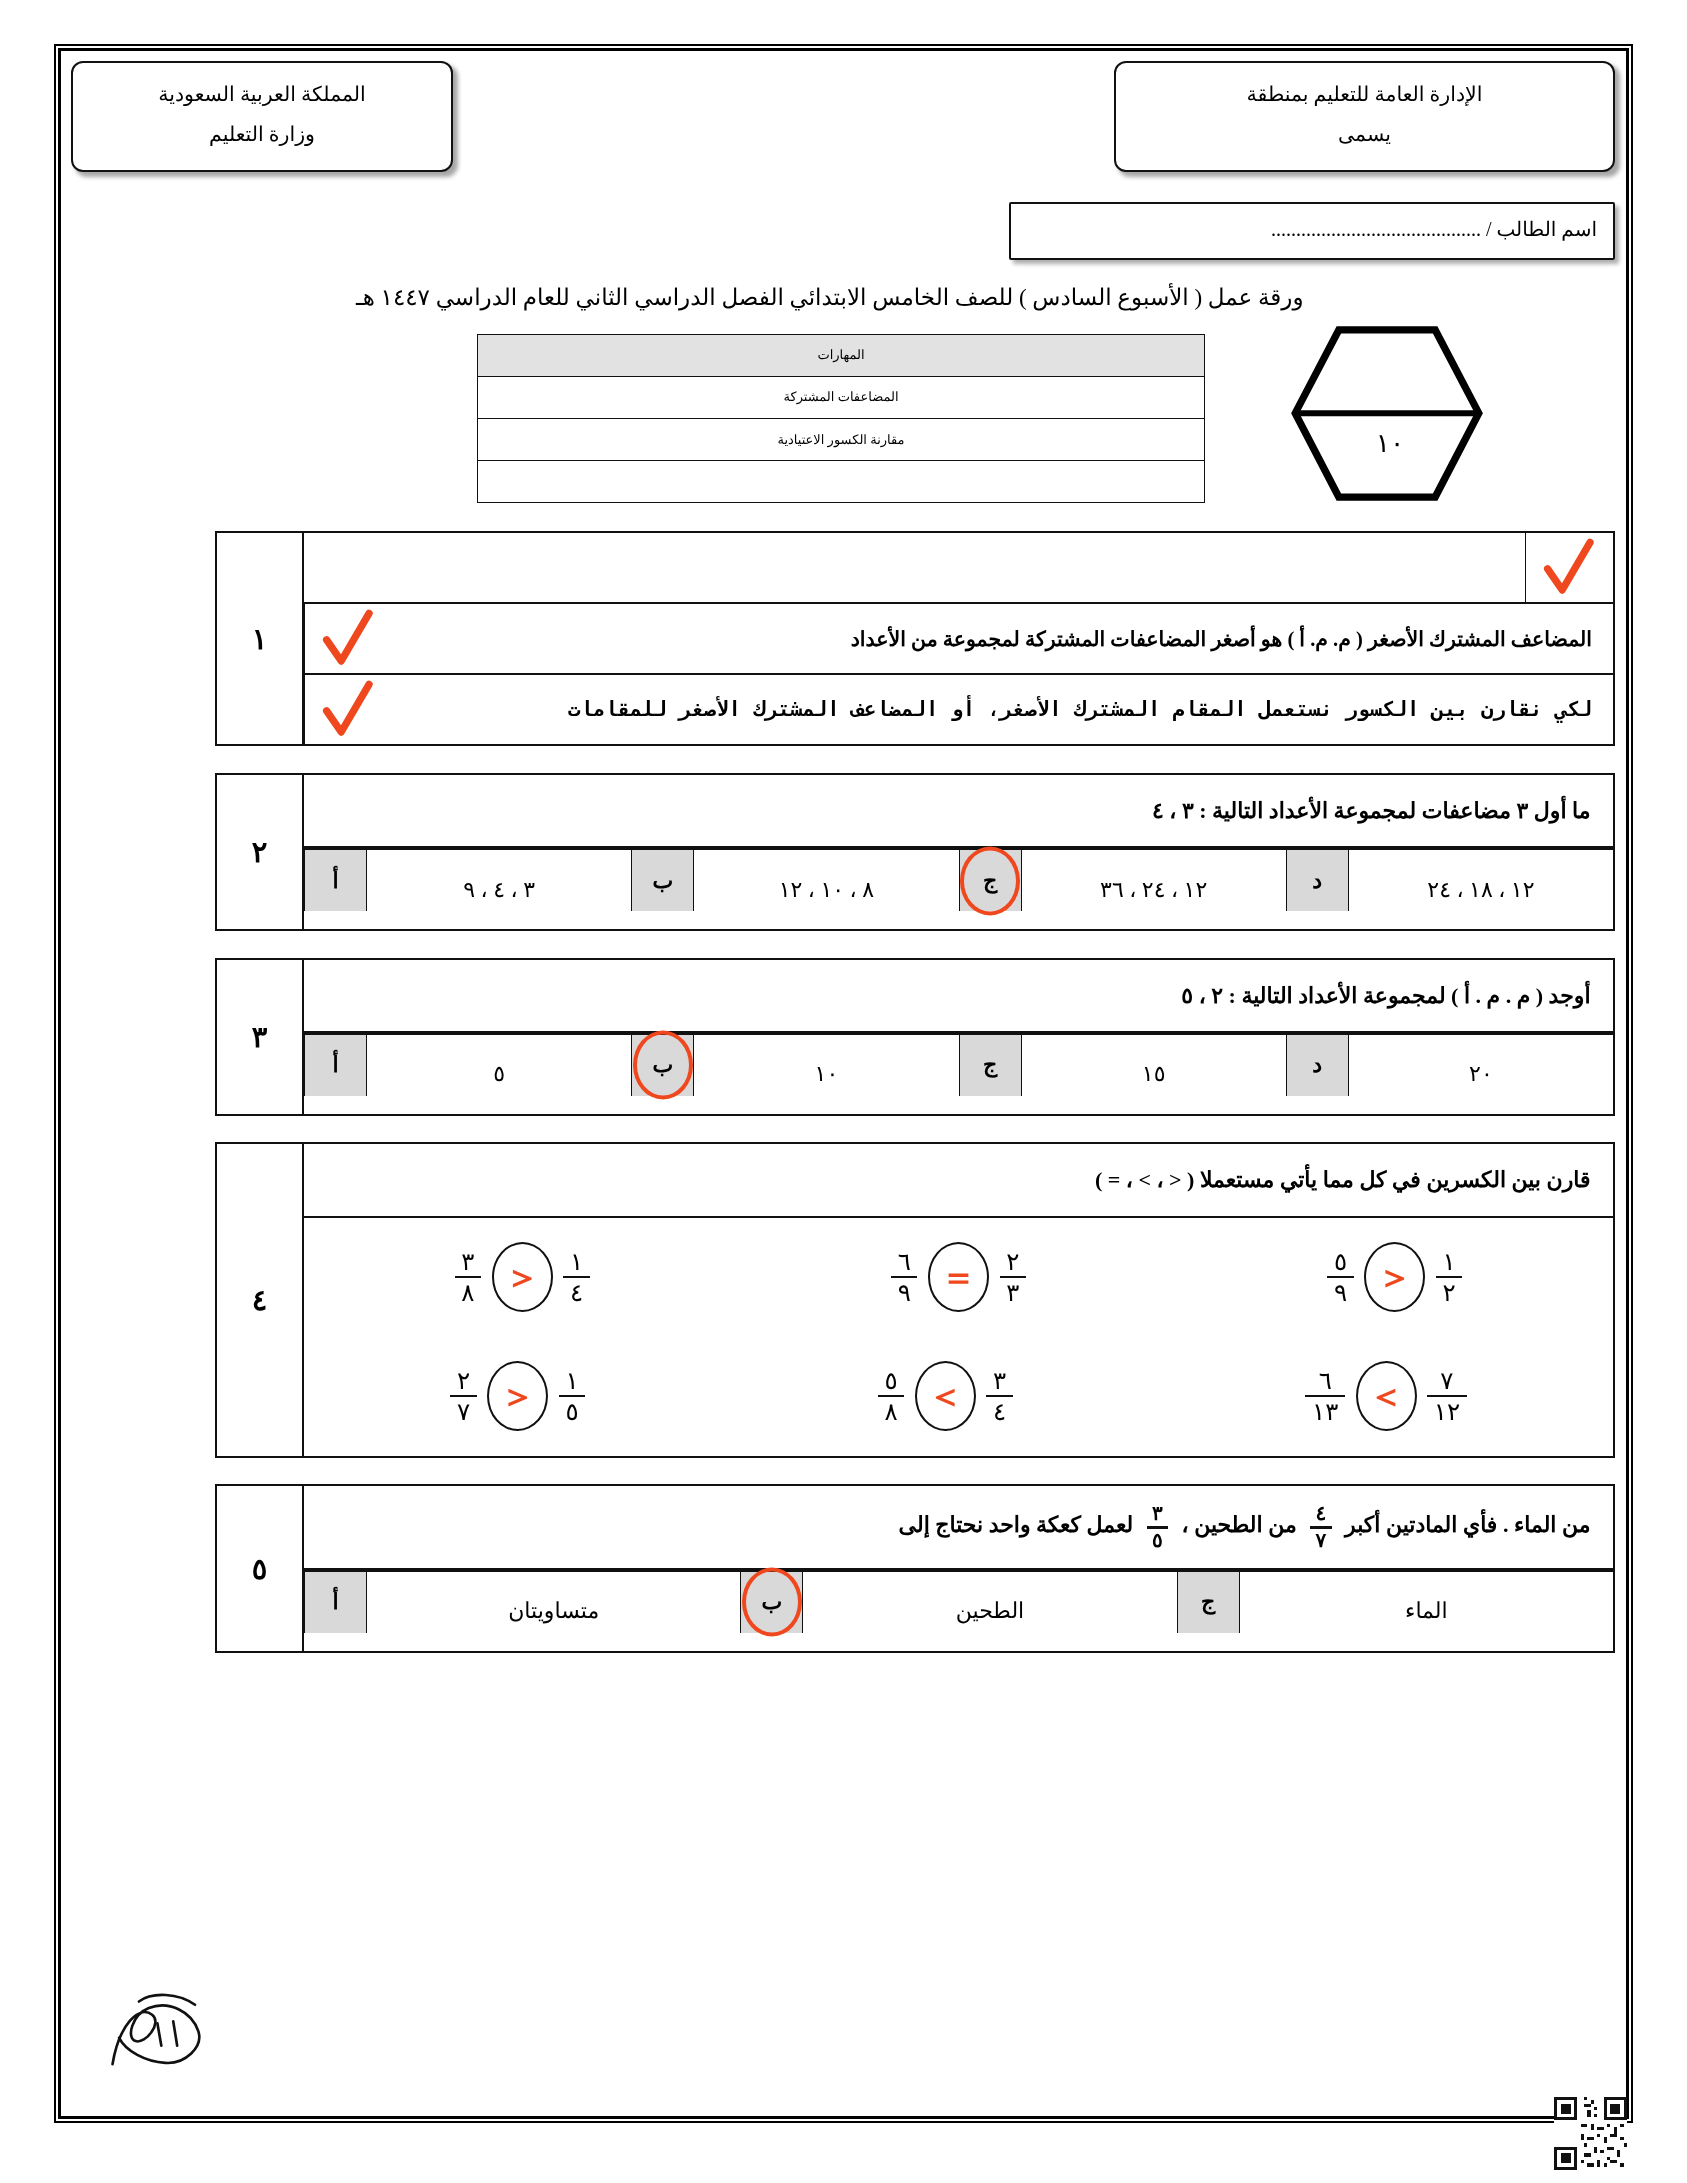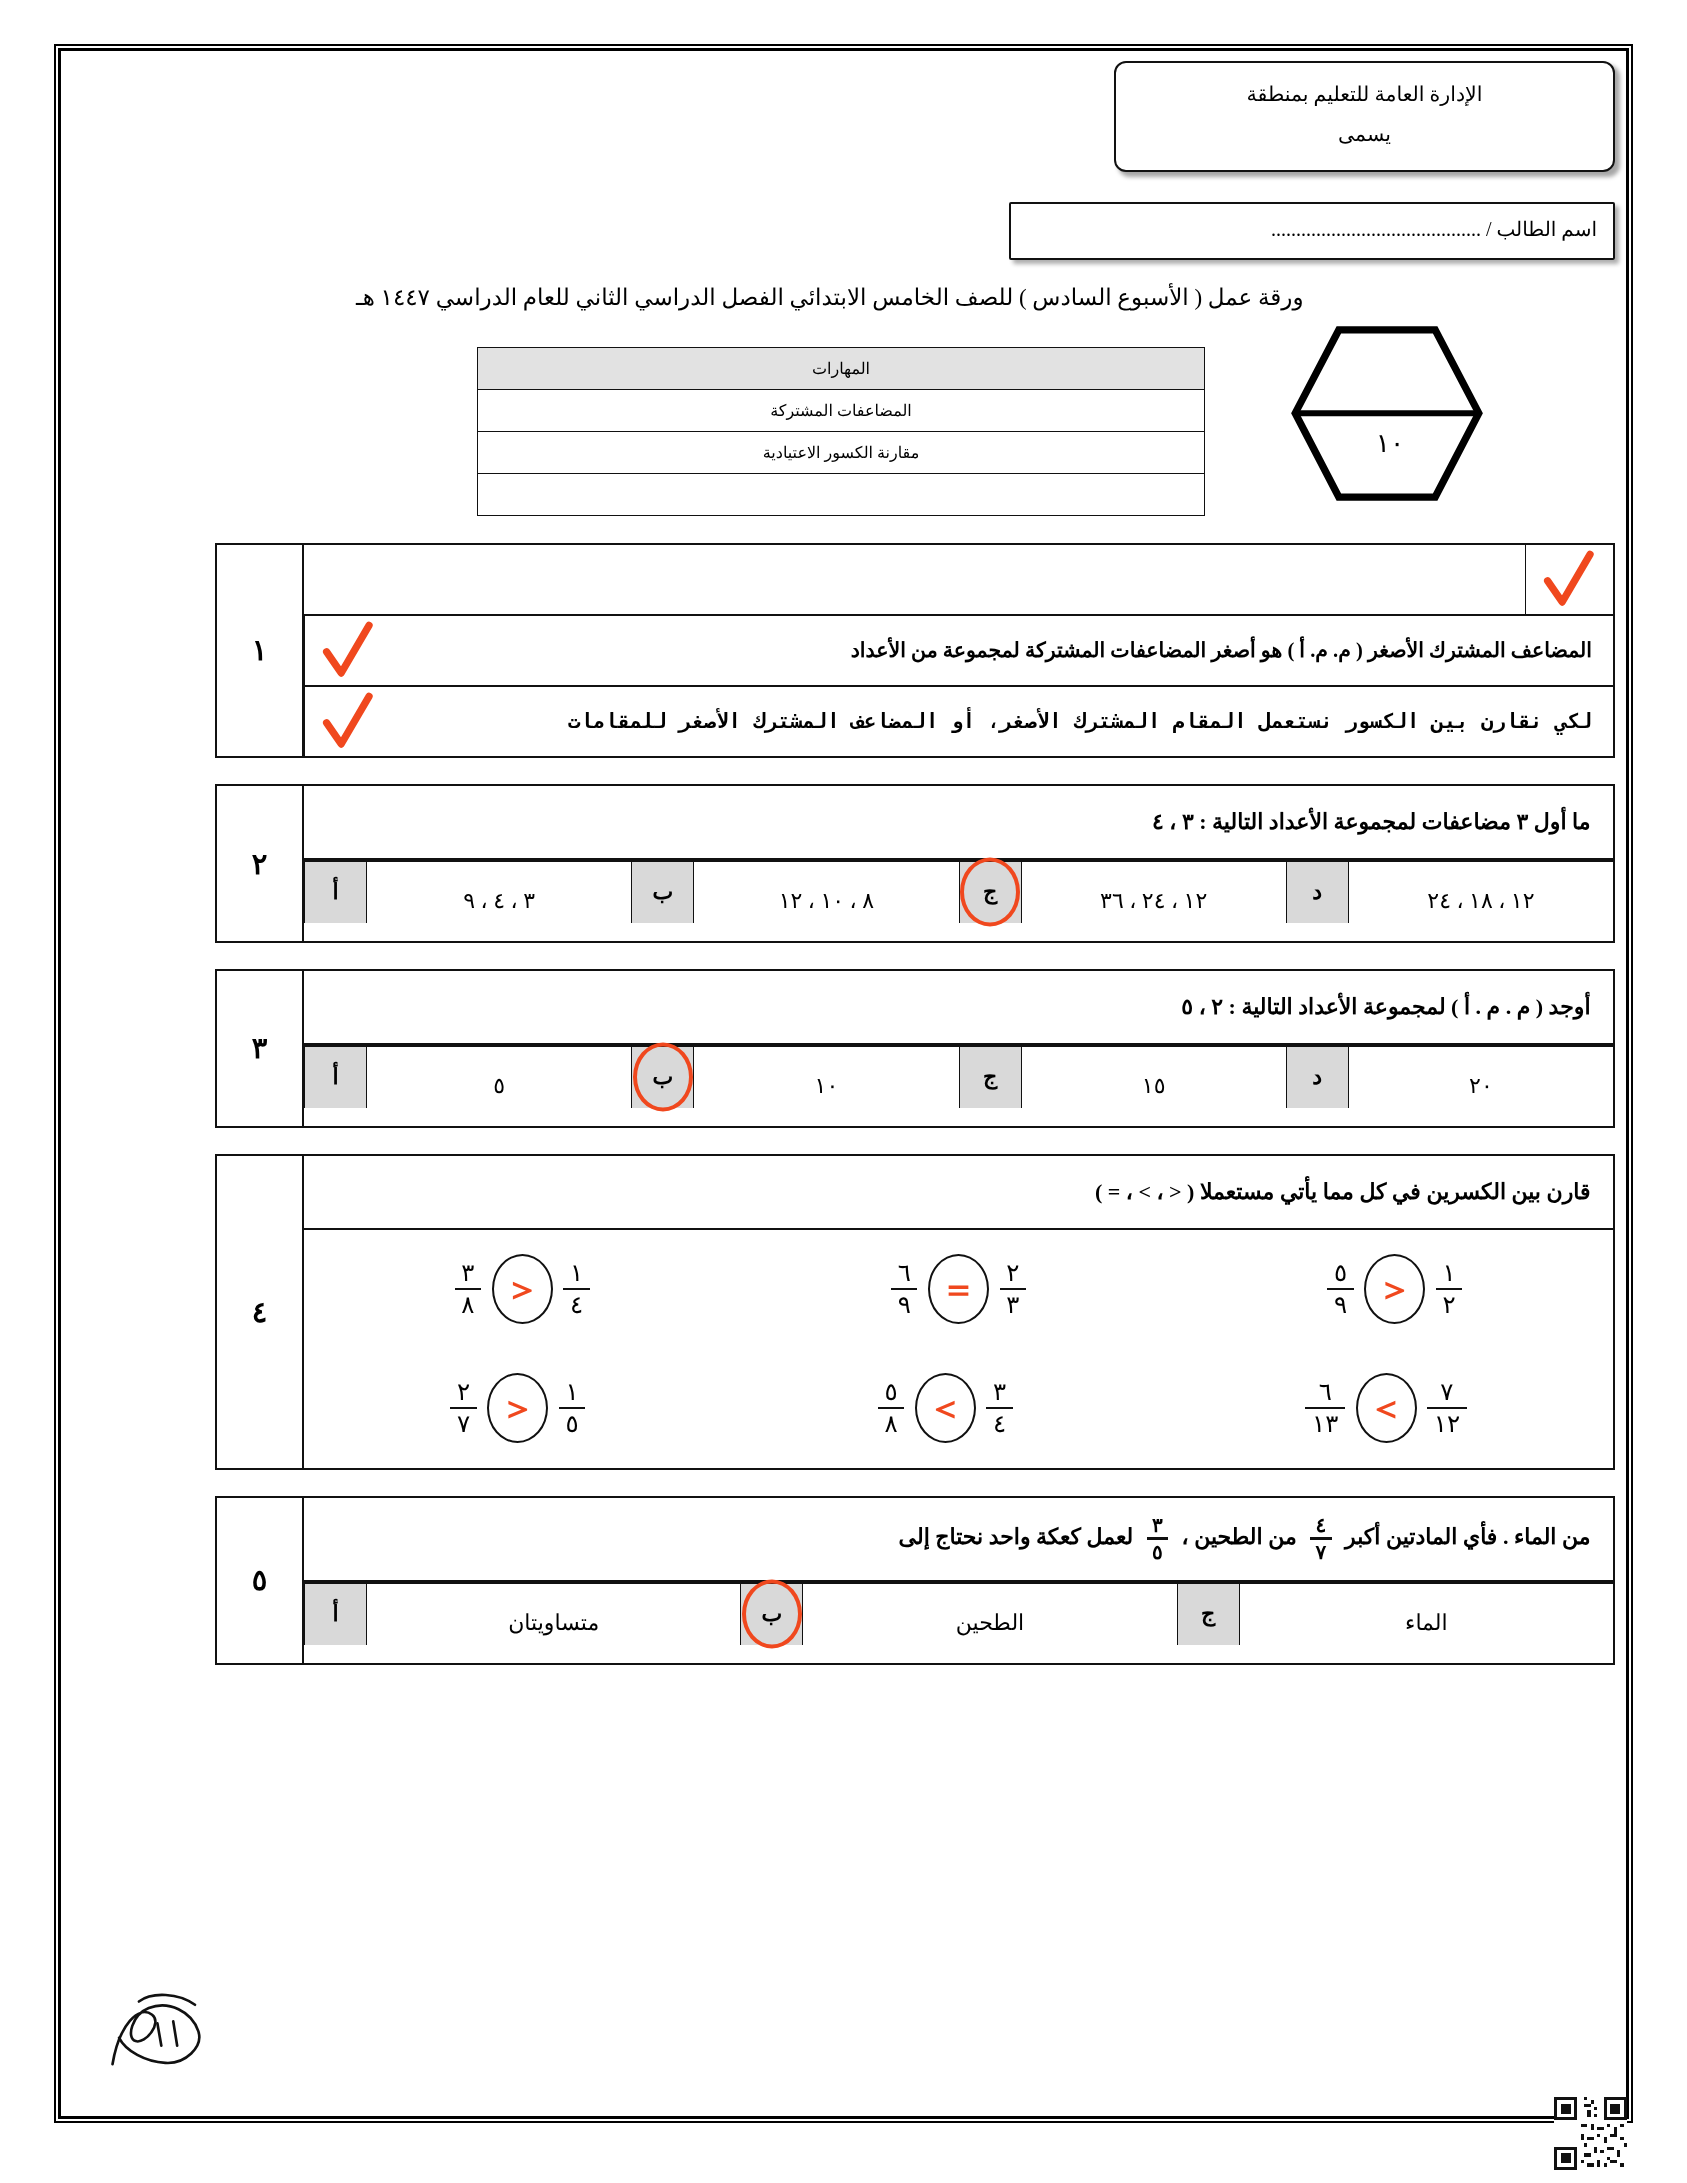--- a/index.html
+++ b/index.html
@@ -74,22 +74,22 @@
     margin-top:14.6px;
     display:flex;
     align-items:flex-start;
     justify-content:flex-start;
     gap:86px;
     padding-right:126px;
   }
   .skills-table{
     border-collapse:collapse;
     width:728px;
-    font-size:16px;
-    margin-top:21px;
+    font-size:13px;
+    margin-top:8px;
   }
   .skills-table td{
     border:1.3px solid #111;
     text-align:center;
     height:36px;
     padding:2.6px 4px;
   }
   .skills-table tr:first-child td{background:#e2e2e2;}
   .hexwrap{position:relative;width:198px;height:179px;}
   .hex{
@@ -237,20 +237,24 @@
 
 <div class="page">
   <div class="page-frame"></div>
 
   <div class="inner">
 
     <div class="hdr-row">
       <div class="hdr-box hdr-left">
         <div>الإدارة العامة للتعليم بمنطقة</div>
         <div>يسمى</div>
+      </div>
+      <div class="hdr-box hdr-right">
+        <div>المملكة العربية السعودية</div>
+        <div>وزارة التعليم</div>
       </div>
     </div>
 
     <div class="name-box">
       <span>اسم الطالب /</span>
       <span class="dots">..........................................</span>
     </div>
 
     <div class="title-line">ورقة عمل ( الأسبوع السادس ) للصف الخامس الابتدائي الفصل الدراسي الثاني للعام الدراسي ١٤٤٧ هـ</div>
 

